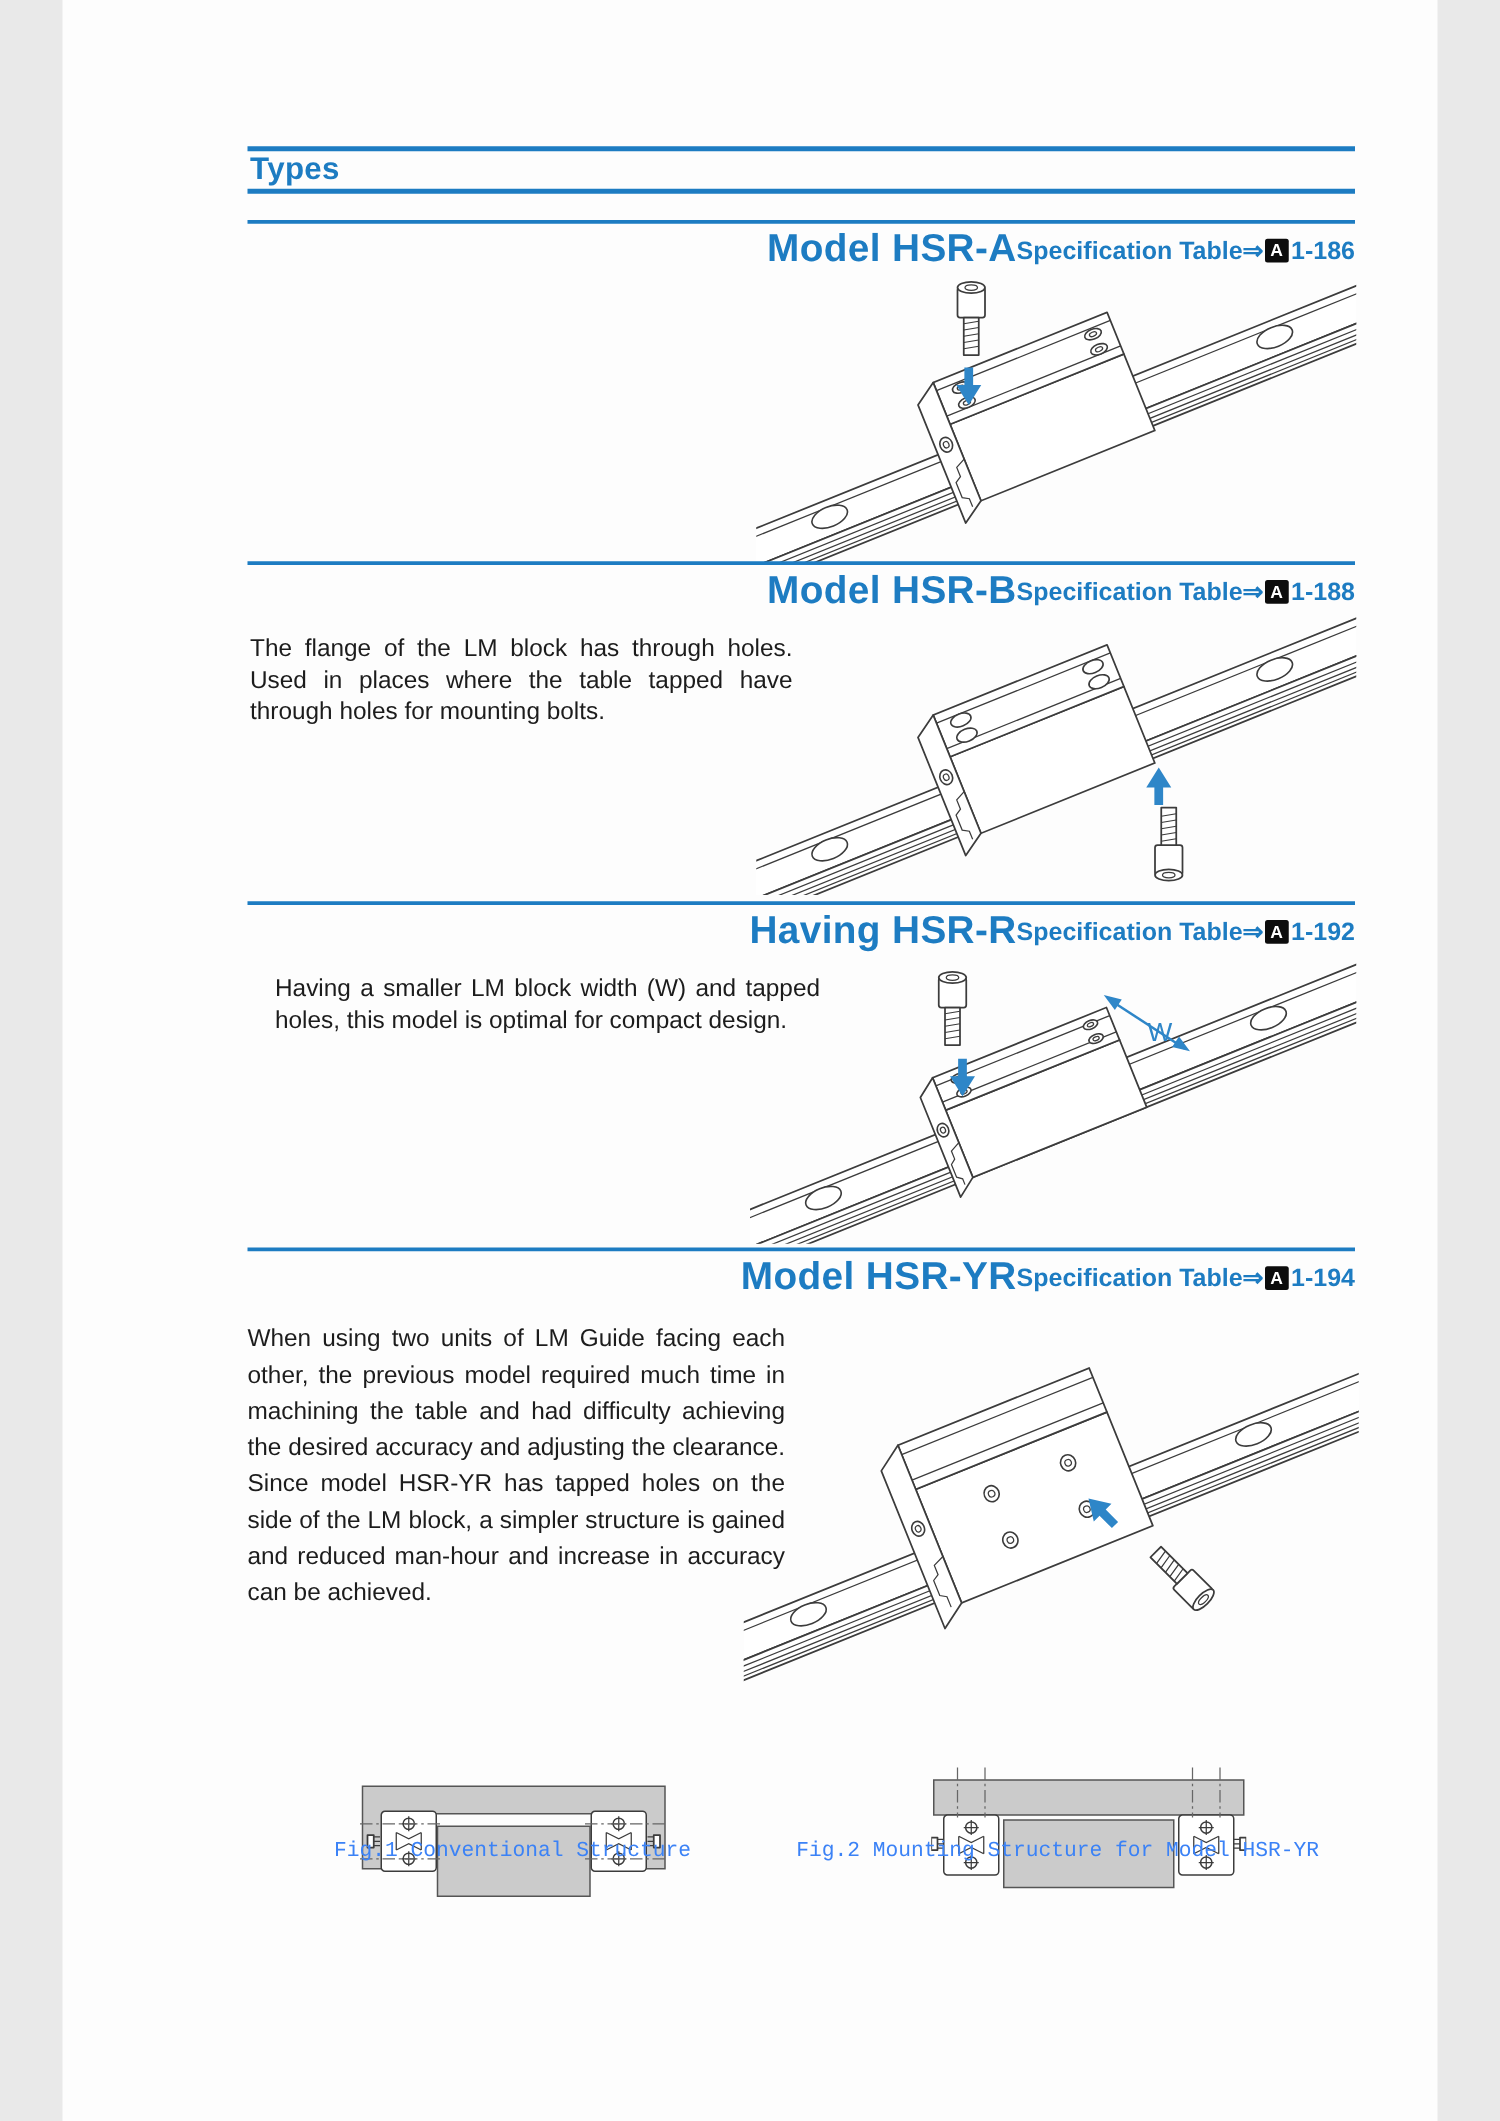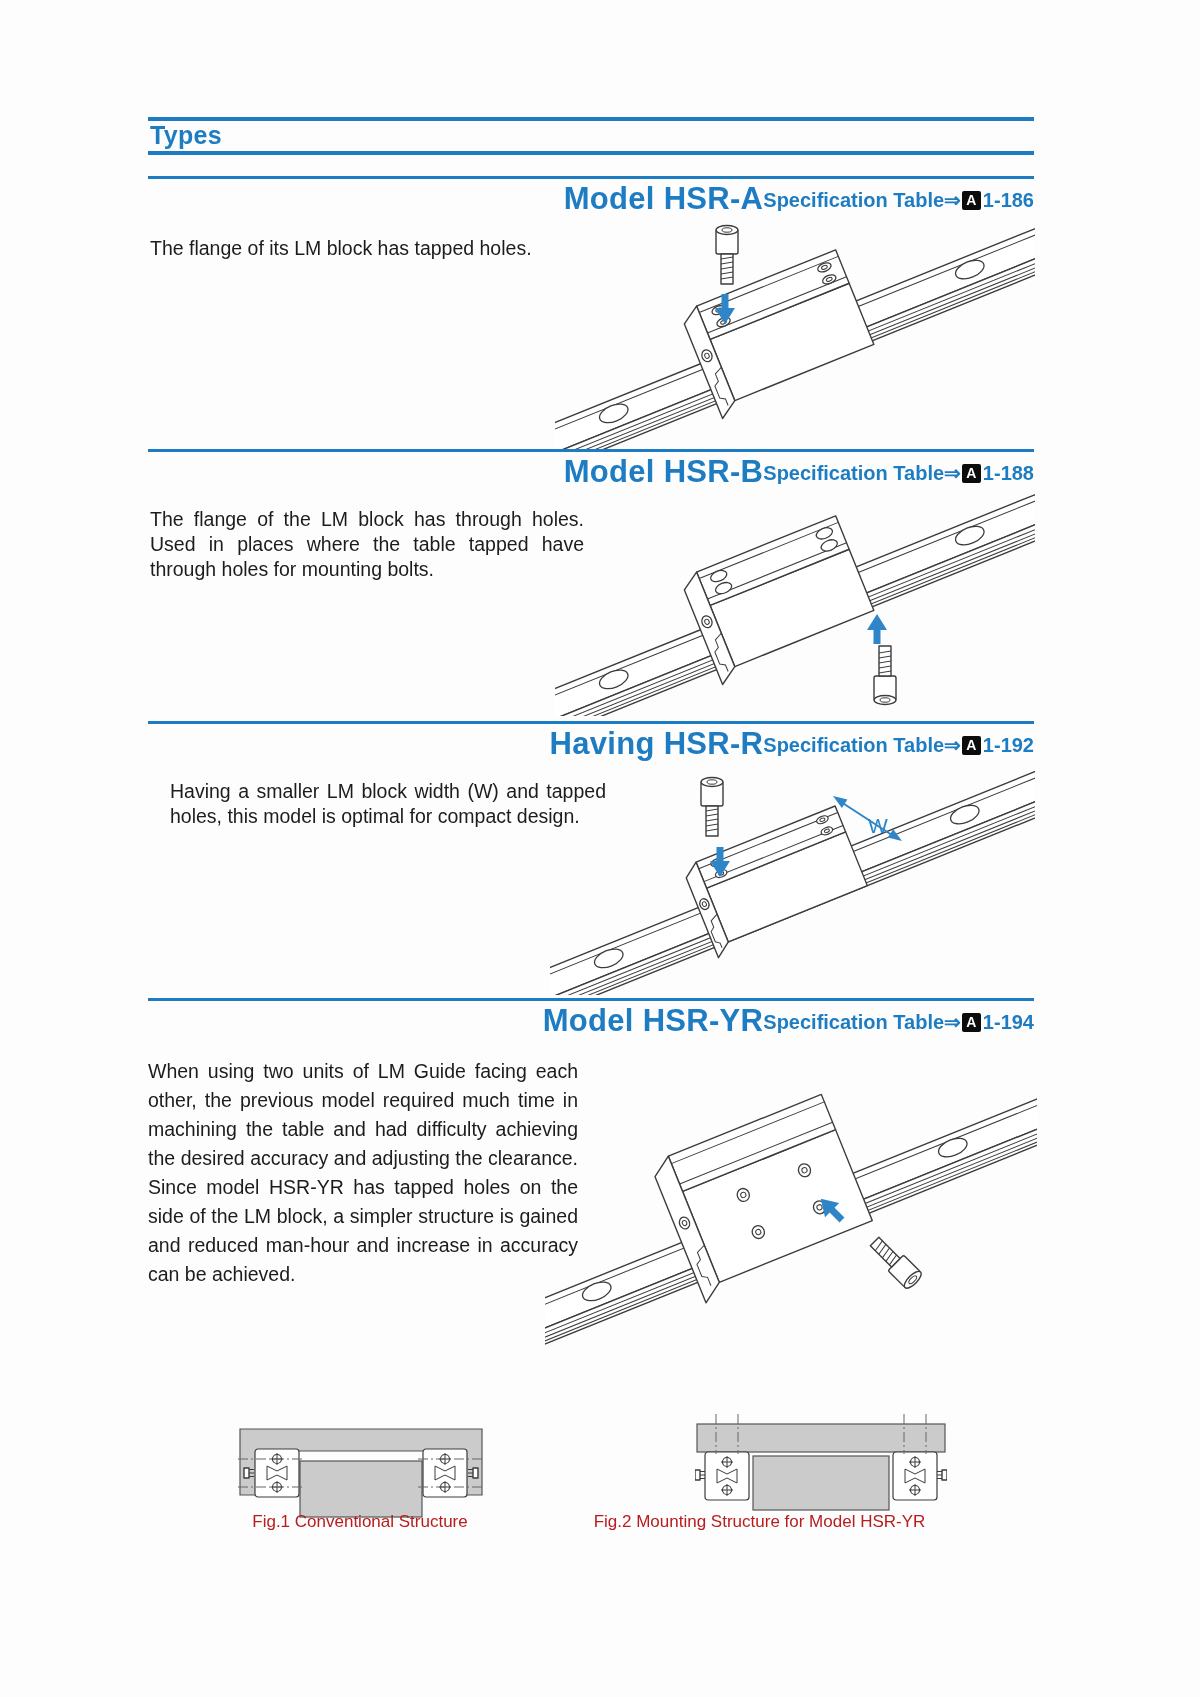--- a/index.html
+++ b/index.html
@@ -1,17 +1,17 @@
 <!DOCTYPE html>
 <html style="--accent: #1d7cc2; --arrow_blue: #2e86c8; --figure_gray: #cbcbcb;"><head>
 <meta charset="utf-8">
 <style>
   html,body { margin:0; padding:0; background:#e9e9e9; }
   .page {
-    position:relative; width:1200px; height:1697px; margin:0 auto;
+    position:relative; width:1100px; height:1697px; margin:0 auto;
     background:#fdfdfd; overflow:hidden;
     font-family:"Liberation Sans", sans-serif;
   }
   
   .types-band {
     position:absolute; left:148px; top:117px; width:886px;
     border-top:4px solid var(--accent,#1d7cc2);
     border-bottom:4px solid var(--accent,#1d7cc2);
   }
   .types-band h1 {
@@ -48,22 +48,22 @@
   #desc-yr { left:148px; top:1037px; width:430px; line-height:29px; }
   
   .illus { position:absolute; }
   #illus-a  { left:555px; top:198px; }
   #illus-b  { left:555px; top:470px; }
   #illus-r  { left:550px; top:745px; }
   #illus-yr { left:545px; top:1022px; }
   #fig1 { left:236px; top:1421px; }
   #fig2 { left:695px; top:1412px; }
   .figcap {
-    position:absolute; top:1512px; font-size:17px; color:#b91c1c;
-    white-space:nowrap; text-align:center;
+    position:absolute; top:1472px; font-size:17px; color:#3b82f6;
+    white-space:nowrap; text-align:center;font-family:Liberation Mono, monospace;
   }
   #figcap1 { left:210px; width:300px; }
   #figcap2 { left:587px; width:345px; }
   
   .art     { fill:#fff; stroke:#3c3c3c; stroke-width:1.4; stroke-linejoin:round; }
   .artline { fill:none; stroke:#3c3c3c; stroke-width:1; }
   .hole    { fill:#fff; stroke:#3c3c3c; stroke-width:1.3; }
   .holein  { fill:none; stroke:#3c3c3c; stroke-width:1; }
   .barrow  { fill:var(--arrow_blue,#2e86c8); stroke:none; }
   .dim     { stroke:var(--arrow_blue,#2e86c8); stroke-width:2; fill:none; }
@@ -106,21 +106,20 @@
   </svg>
 
   <div class="types-band">
     <h1>Types</h1>
   </div>
 
   <div class="section" style="top:176px">
     <h2>Model HSR-A</h2>
     <div class="specref"><span>Specification Table</span><span>⇒</span><span class="abadge">A</span><span>1-186</span></div>
   </div>
-  <p class="desc" id="desc-a">The flange of its LM block has tapped holes.</p>
 
   <svg id="illus-a" class="illus" width="480" height="252" viewBox="0 0 480 252">
     <g transform="translate(-13,246) rotate(-22)">
       <rect class="art" x="-40" y="-15" width="600" height="28"></rect>
       <line class="artline" x1="-40" y1="-9" x2="560" y2="-9"></line>
       <rect class="art" x="-40" y="13" width="600" height="15"></rect>
       <line class="artline" x1="-40" y1="17.5" x2="560" y2="17.5"></line>
       <line class="artline" x1="-40" y1="21.5" x2="560" y2="21.5"></line>
       <line class="artline" x1="-40" y1="25" x2="560" y2="25"></line>
       <ellipse class="hole" cx="78" cy="-1.5" rx="15" ry="8"></ellipse>

